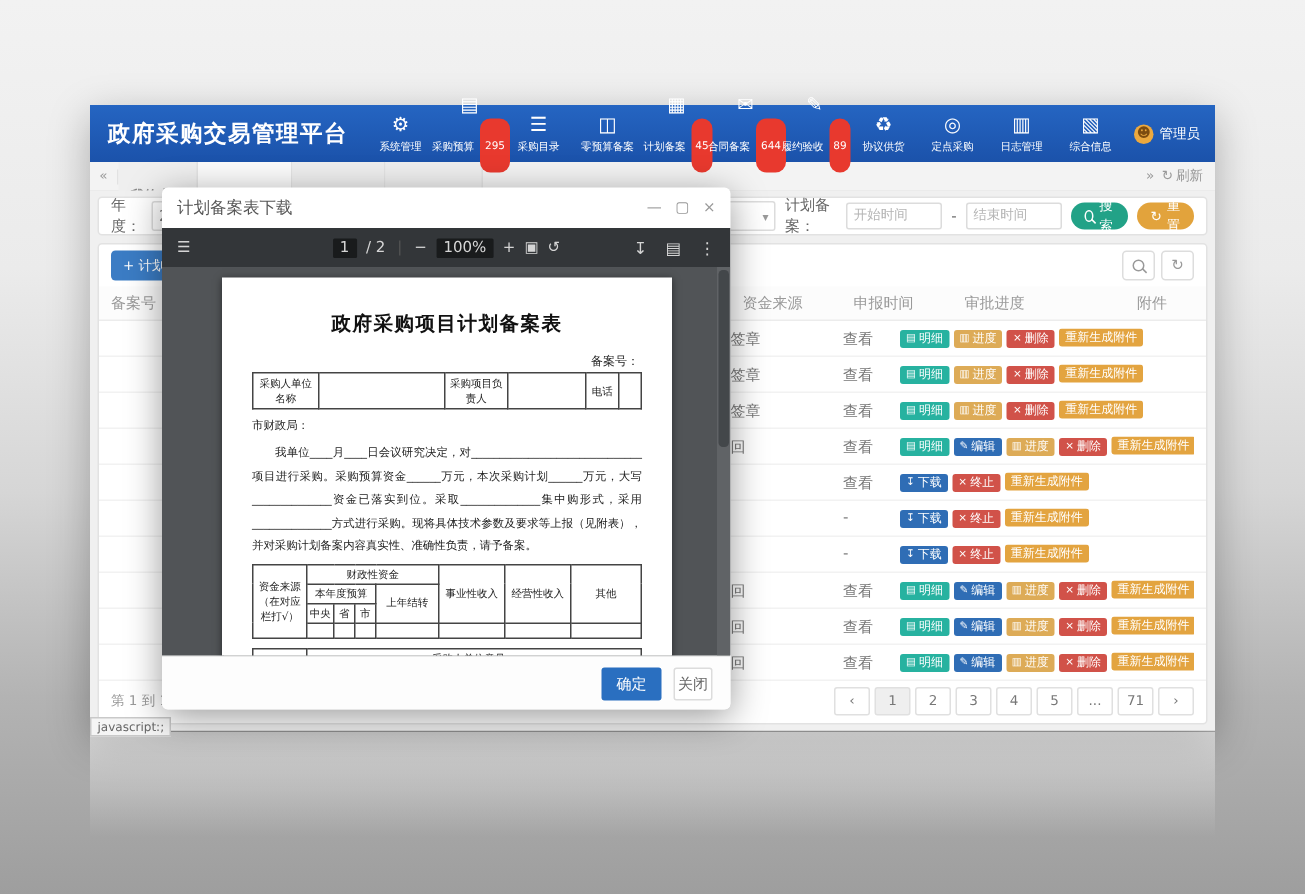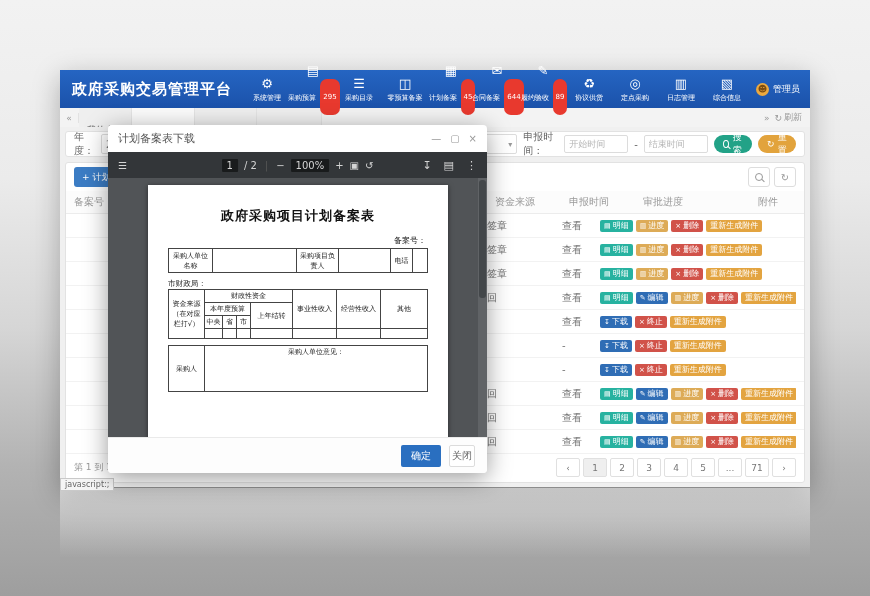--- a/index.html
+++ b/index.html
@@ -234,21 +234,21 @@
         <div class="sel sel-year">
           <span>2021</span>
           <span class="caret">▾</span>
         </div>
         <div class="f-gap"></div>
         <span>审批进度</span>
         <div class="sel sel-progress">
           <span>所有</span>
           <span class="caret">▾</span>
         </div>
-        <span>申报时间：</span>
+        <span>计划备案：</span>
         <input class="inp" placeholder="开始时间" style="">
         <span>-</span>
         <input class="inp" placeholder="结束时间" style="">
         <button class="btn-pill btn-search">
           <span class="mag"></span>
           <span>搜索</span>
         </button>
         <button class="btn-pill btn-reset">
           <span>↻</span>
           <span>重置</span>
@@ -557,20 +557,21 @@
             <td>采购人单位名称</td>
             <td></td>
             <td>采购项目负责人</td>
             <td></td>
             <td>电话</td>
             <td></td>
           </tr>
         </tbody>
           </table>
         <div class="f-salut">市财政局：</div>
+        <div class="f-para">　　我单位____月____日会议研究决定，对______________________________项目进行采购。采购预算资金______万元，本次采购计划______万元，大写______________资金已落实到位。采取______________集中购形式，采用______________方式进行采购。现将具体技术参数及要求等上报（见附表），并对采购计划备案内容真实性、准确性负责，请予备案。</div>
         <table class="f">
           <colgroup>
               <col style="width:36px">
               <col style="width:18px">
               <col style="width:14px">
               <col style="width:14px">
               <col style="width:42px">
               <col style="width:44px">
               <col style="width:44px">
               <col>

